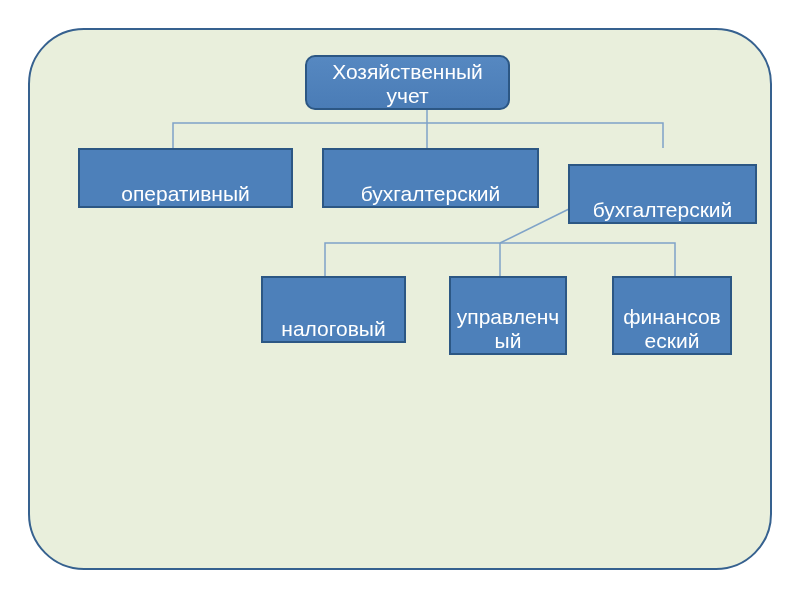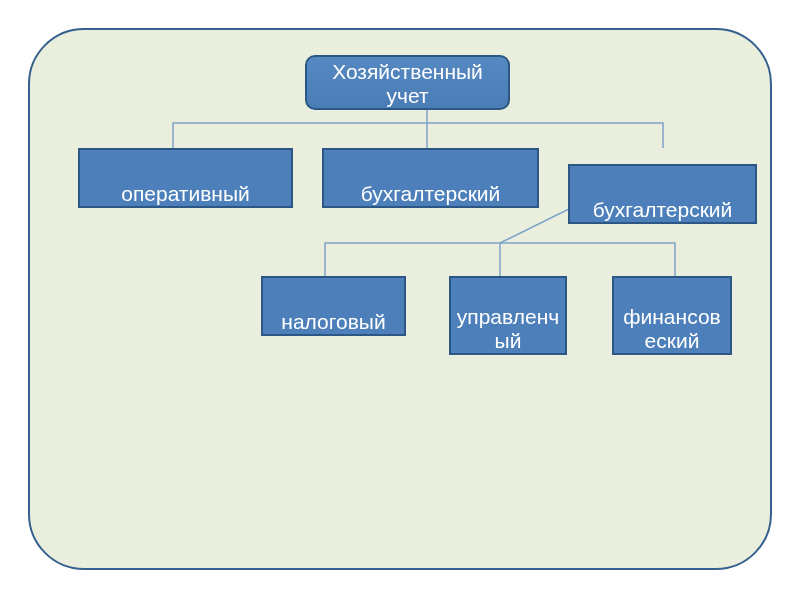--- a/index.html
+++ b/index.html
@@ -43,21 +43,21 @@
     cursor: default;
     overflow: hidden;
   }
   .node .lbl { display: block; padding: 0 4px; }
 
   .n-root        { left: 305px; top: 55px;  width: 205px; height: 55px; border-radius: 10px;
                    background: linear-gradient(#5688c1, #4a7cb6); border-width: 2.5px; }
   .n-operational { left: 78px;  top: 148px; width: 215px; height: 60px; }
   .n-statistical { left: 322px; top: 148px; width: 217px; height: 60px; }
   .n-accounting  { left: 568px; top: 164px; width: 189px; height: 60px; }
-  .n-tax         { left: 261px; top: 276px; width: 145px; height: 60px; }
+  .n-tax         { left: 261px; top: 276px; width: 145px; height: 67px; }
   .n-financial   { left: 449px; top: 276px; width: 118px; height: 79px; }
   .n-managerial  { left: 612px; top: 276px; width: 120px; height: 79px; }
 </style>
 </head>
 <body>
 
 <div class="stage">
 
   <div class="container"></div>
 

